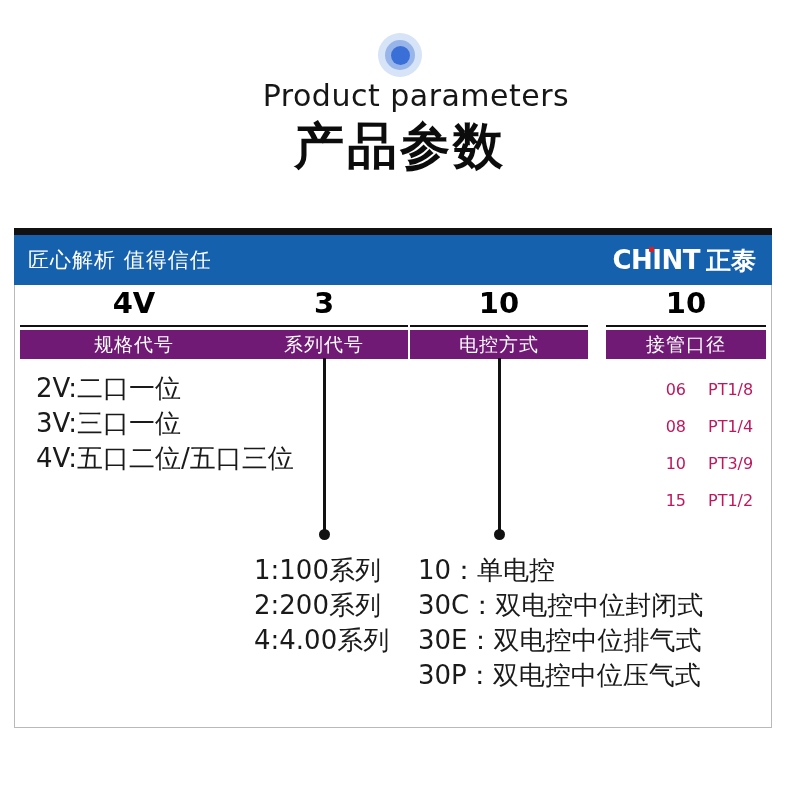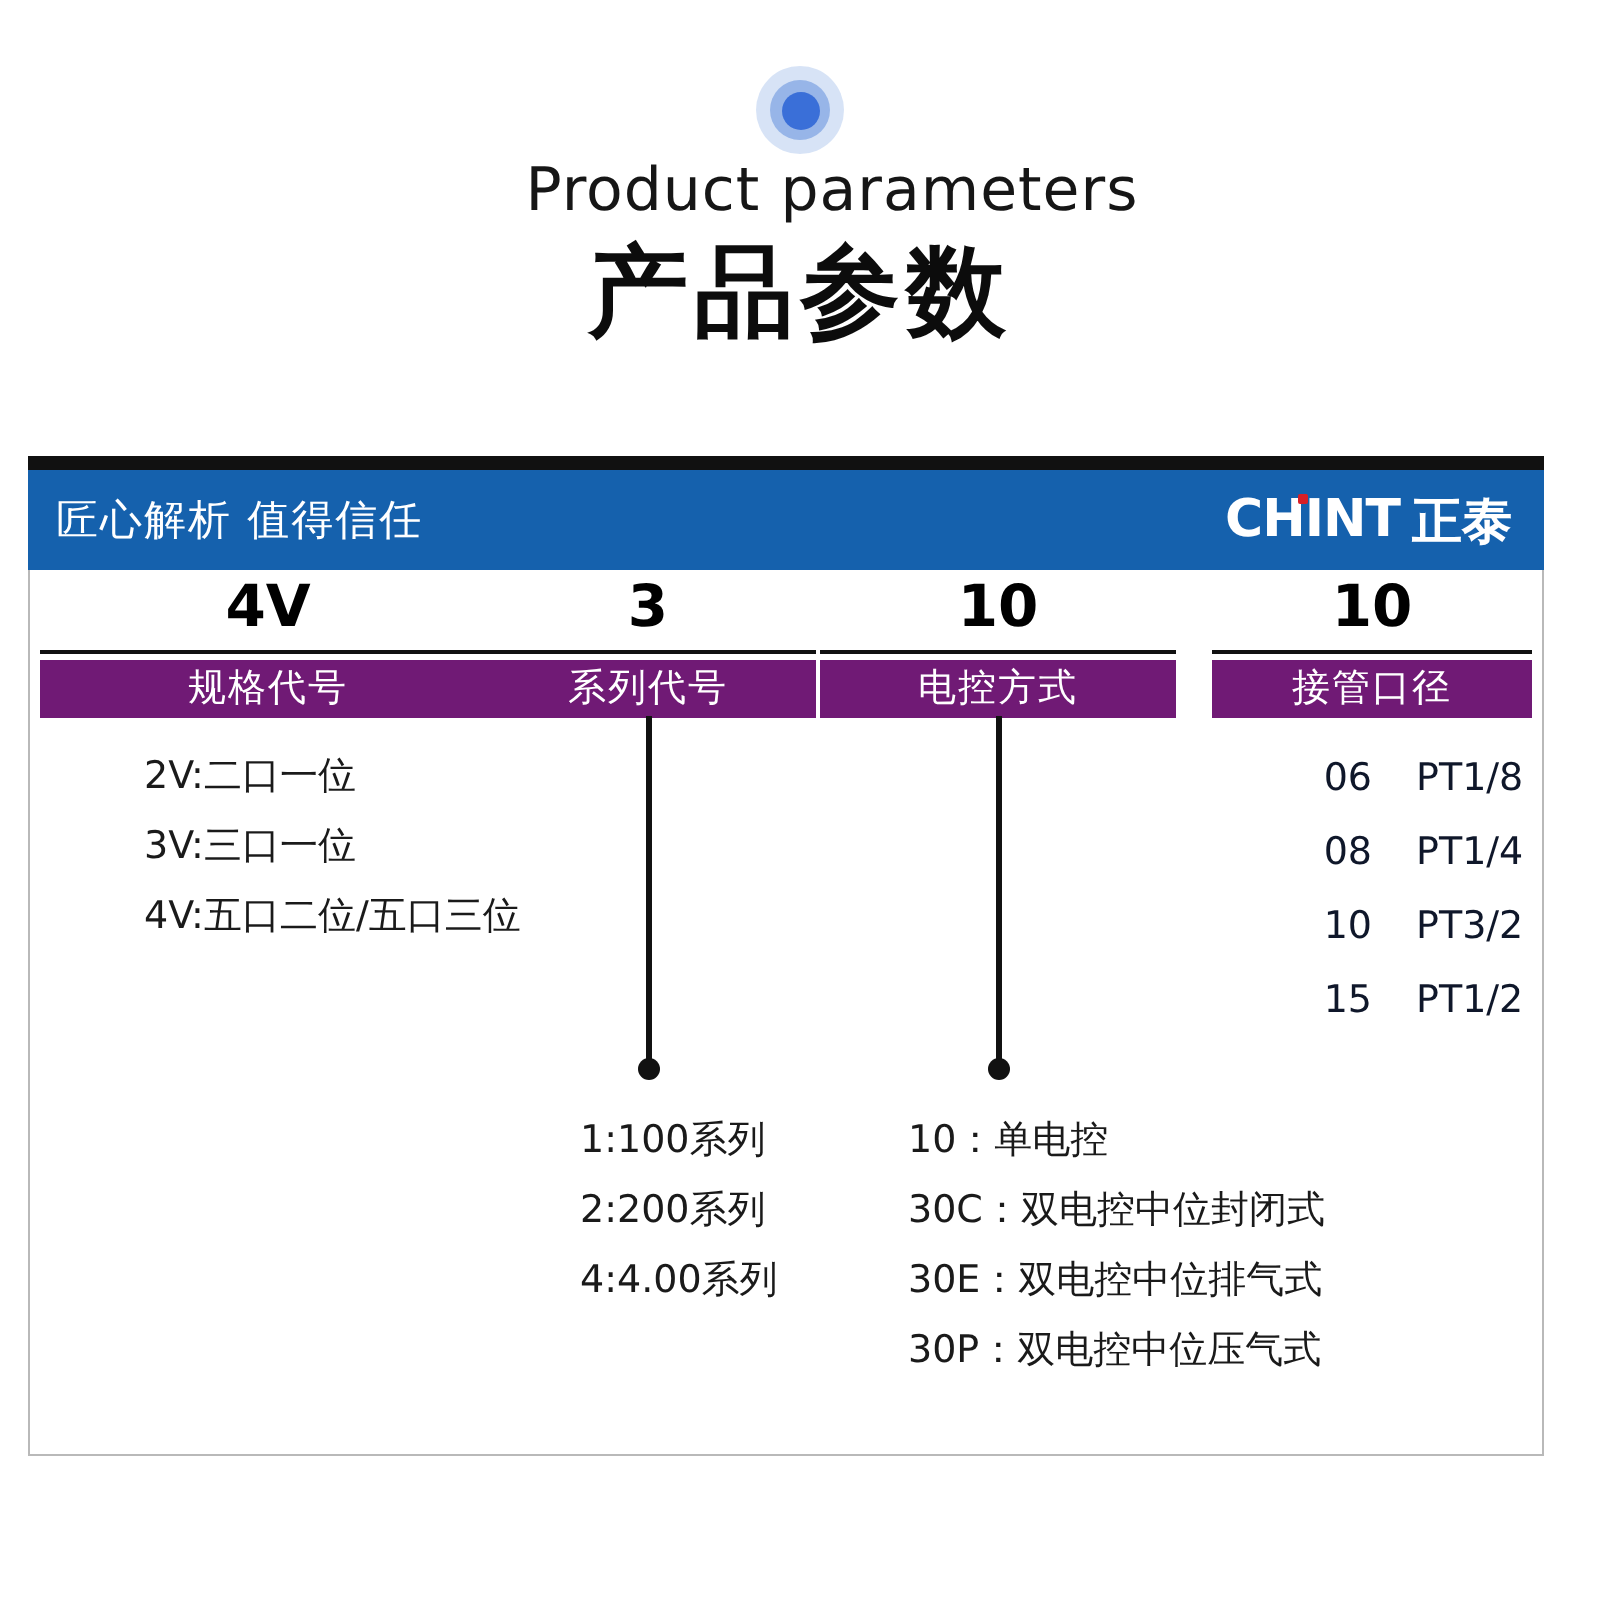--- a/index.html
+++ b/index.html
@@ -191,26 +191,25 @@
     height: 29px;
     line-height: 29px;
     letter-spacing: 1px;
     font-family: "DejaVu Sans", sans-serif;
   }
 
   .opts {
     margin-top: 12px;
   }
   .opt {
-    font-size: 19px;
+    font-size: 26px;
     color: #1a1a1a;
     line-height: 35px;
     white-space: nowrap;
     font-family: "DejaVu Sans", sans-serif;
-    margin-left: 36px;
   }
 
   
   .stem {
     position: absolute;
     width: 3px;
     background: #111111;
     left: 50%;
     margin-left: -1.5px;
   }
@@ -228,23 +227,23 @@
   #col-spec      { left: 6px;   width: 228px; }
   #col-series    { left: 226px; width: 168px; }
   #col-control   { left: 396px; width: 178px; }
   #col-port      { left: 592px; width: 160px; }
 
   #col-spec .opts   { margin-left: 16px; }
   #col-port  .opts  { margin-left: 22px; }
 
   .port-row {
     display: flex;
-    font-size: 19px;
+    font-size: 16px;
     line-height: 37px;
-    color: #0f172a;
+    color: #be185d;
     font-family: "DejaVu Sans", sans-serif;
   }
   .port-code { width: 58px; text-align: right; }
   .port-size { margin-left: 22px; }
 
   .deep-opts {
     position: absolute;
     top: 256px;
   }
   #col-series .deep-opts { left: 14px; }
@@ -336,21 +335,21 @@
         <div class="port-row">
           <span class="port-code">06</span>
           <span class="port-size">PT1/8</span>
         </div>
         <div class="port-row">
           <span class="port-code">08</span>
           <span class="port-size">PT1/4</span>
         </div>
         <div class="port-row">
           <span class="port-code">10</span>
-          <span class="port-size">PT3/2</span>
+          <span class="port-size">PT3/9</span>
         </div>
         <div class="port-row">
           <span class="port-code">15</span>
           <span class="port-size">PT1/2</span>
         </div>
       </div>
     </div>
 
   </div>
 </div>

